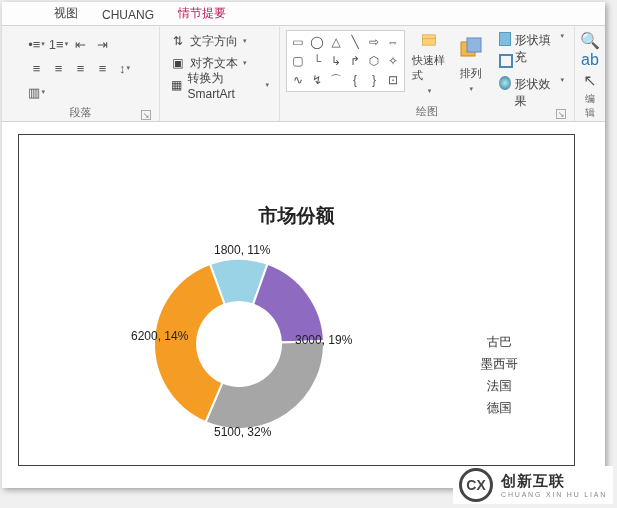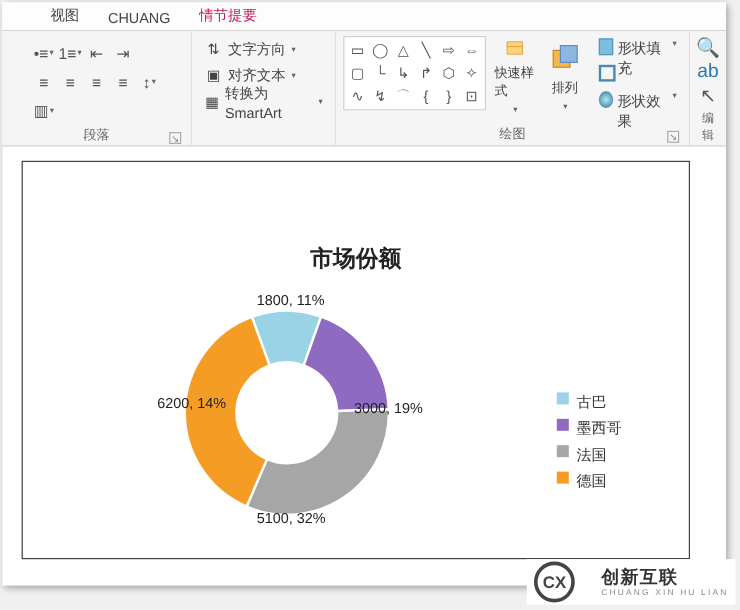--- a/index.html
+++ b/index.html
@@ -12,21 +12,21 @@
   }
   .window {
     position: absolute; top: 2px; left: 2px; right: 12px; bottom: 20px;
     background: #fff;
     box-shadow: 2px 2px 6px rgba(0,0,0,0.35);
   }
 
   
   .tabs {
     display: flex; align-items: flex-end; height: 24px;
-    padding-left: 28px;
+    padding-left: 40px;
     border-bottom: 1px solid #d4d4d4;
     background: #fdfdfd;
     font-size: 12px;
   }
   .tab { padding: 4px 12px 3px; color: #444; cursor: pointer; }
   .tab.addin { color: #be185d; }
 
   
   .ribbon {
     height: 96px; background: #f5f5f5;
@@ -95,27 +95,27 @@
   .title {
     text-align:center; font-weight:bold; font-size:19px; color:#222;
     margin-top:68px;
   }
   .chart-wrap {
     position:relative; width:100%; height:260px;
   }
   svg.donut { position:absolute; left:115px; top:10px; }
   .lbl { position:absolute; font-size:12px; color:#222; white-space:nowrap; }
   .legend { position:absolute; right:56px; top:98px; font-size:12.5px; color:#333; }
-  .legend-row { display:flex; align-items:flex-start; gap:7px; height:22px; }
+  .legend-row { display:flex; align-items:center; gap:7px; height:22px;flex-direction:column; }
   .legend-sw { width:10px; height:10px; display:inline-block; }
 
   
   .logo {
     position:absolute; right:4px; bottom:4px;
-    display:flex; align-items:center; gap:22px;
+    display:flex; align-items:center; gap:8px;
     background:#fff; padding:2px 6px;
   }
   .logo-mark {
     width:34px; height:34px; border:3px solid #444; border-radius:50%;
     display:flex; align-items:center; justify-content:center;
     font-weight:bold; color:#444; font-size:14px;
   }
   .logo-text .zh { font-size:15px; font-weight:600; color:#333; letter-spacing:1px; }
   .logo-text .py { font-size:7px; color:#888; letter-spacing:1.8px; }
 </style>

